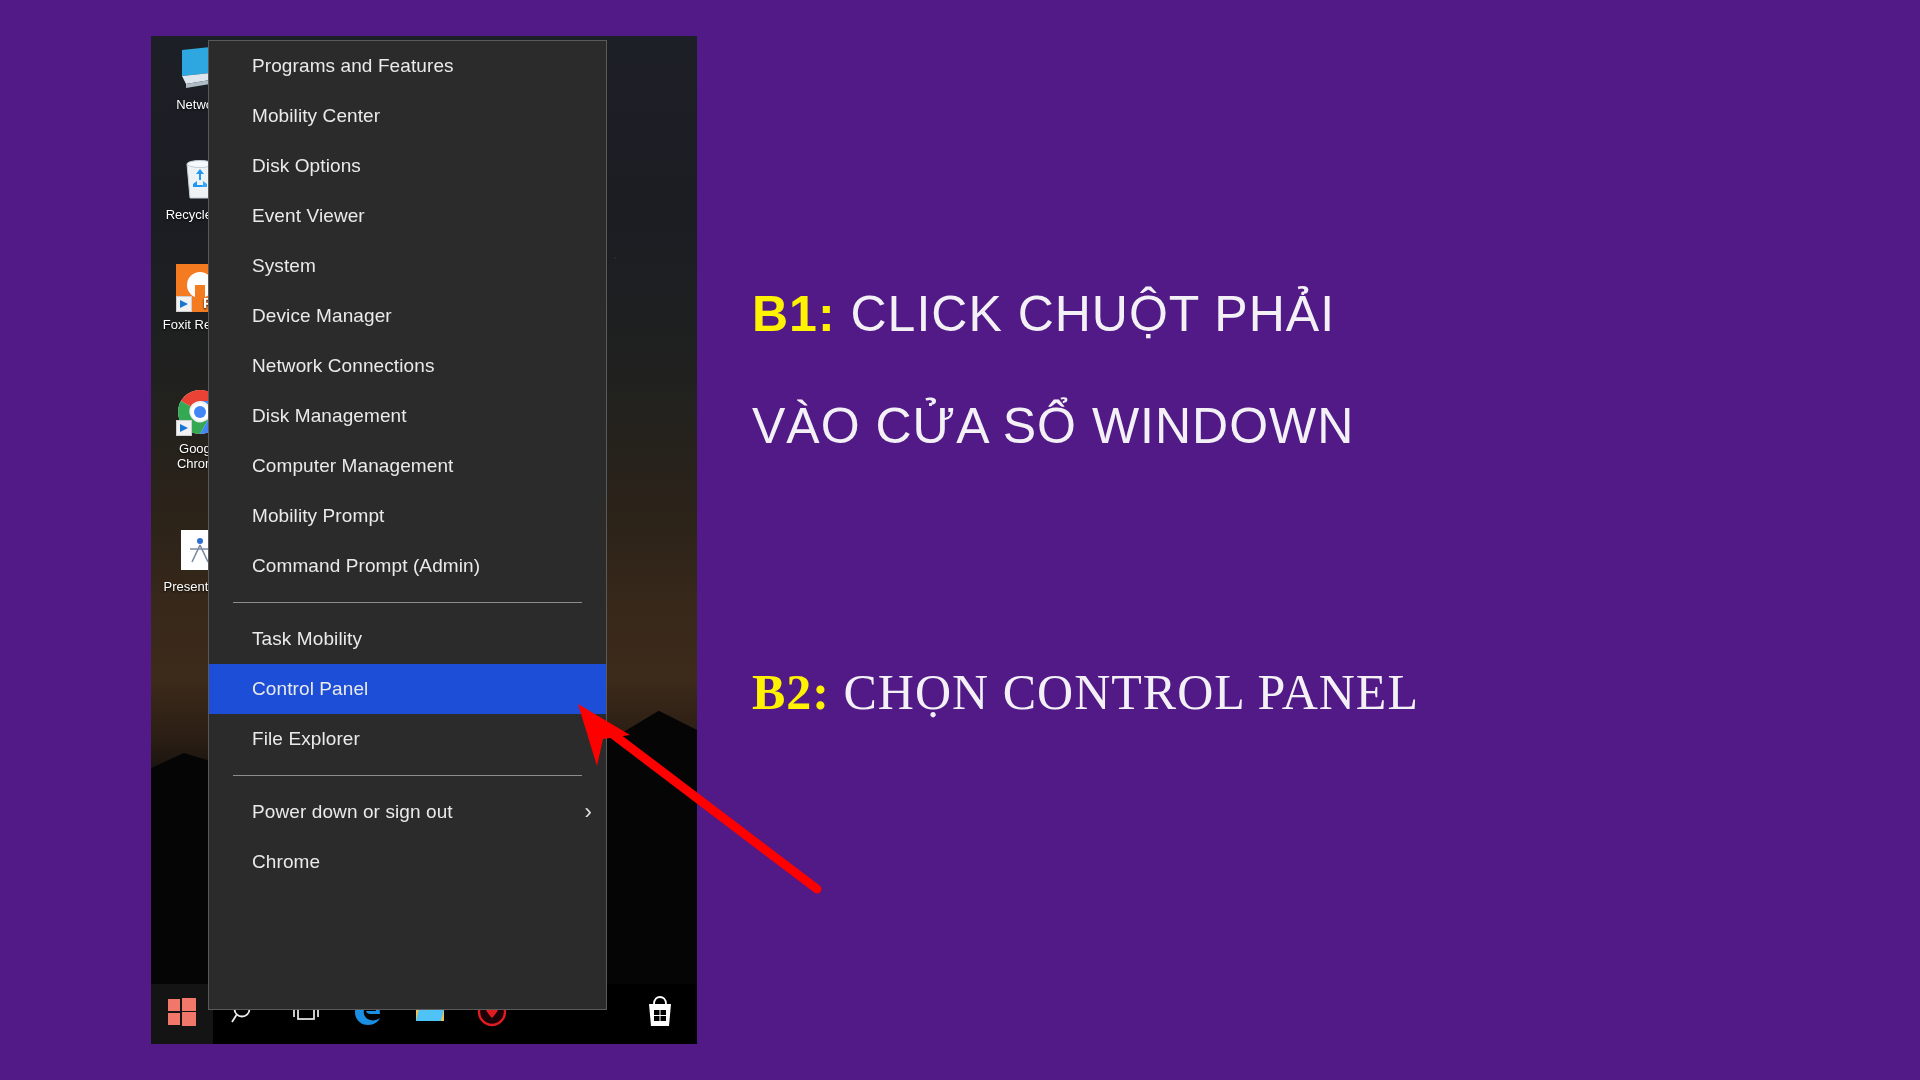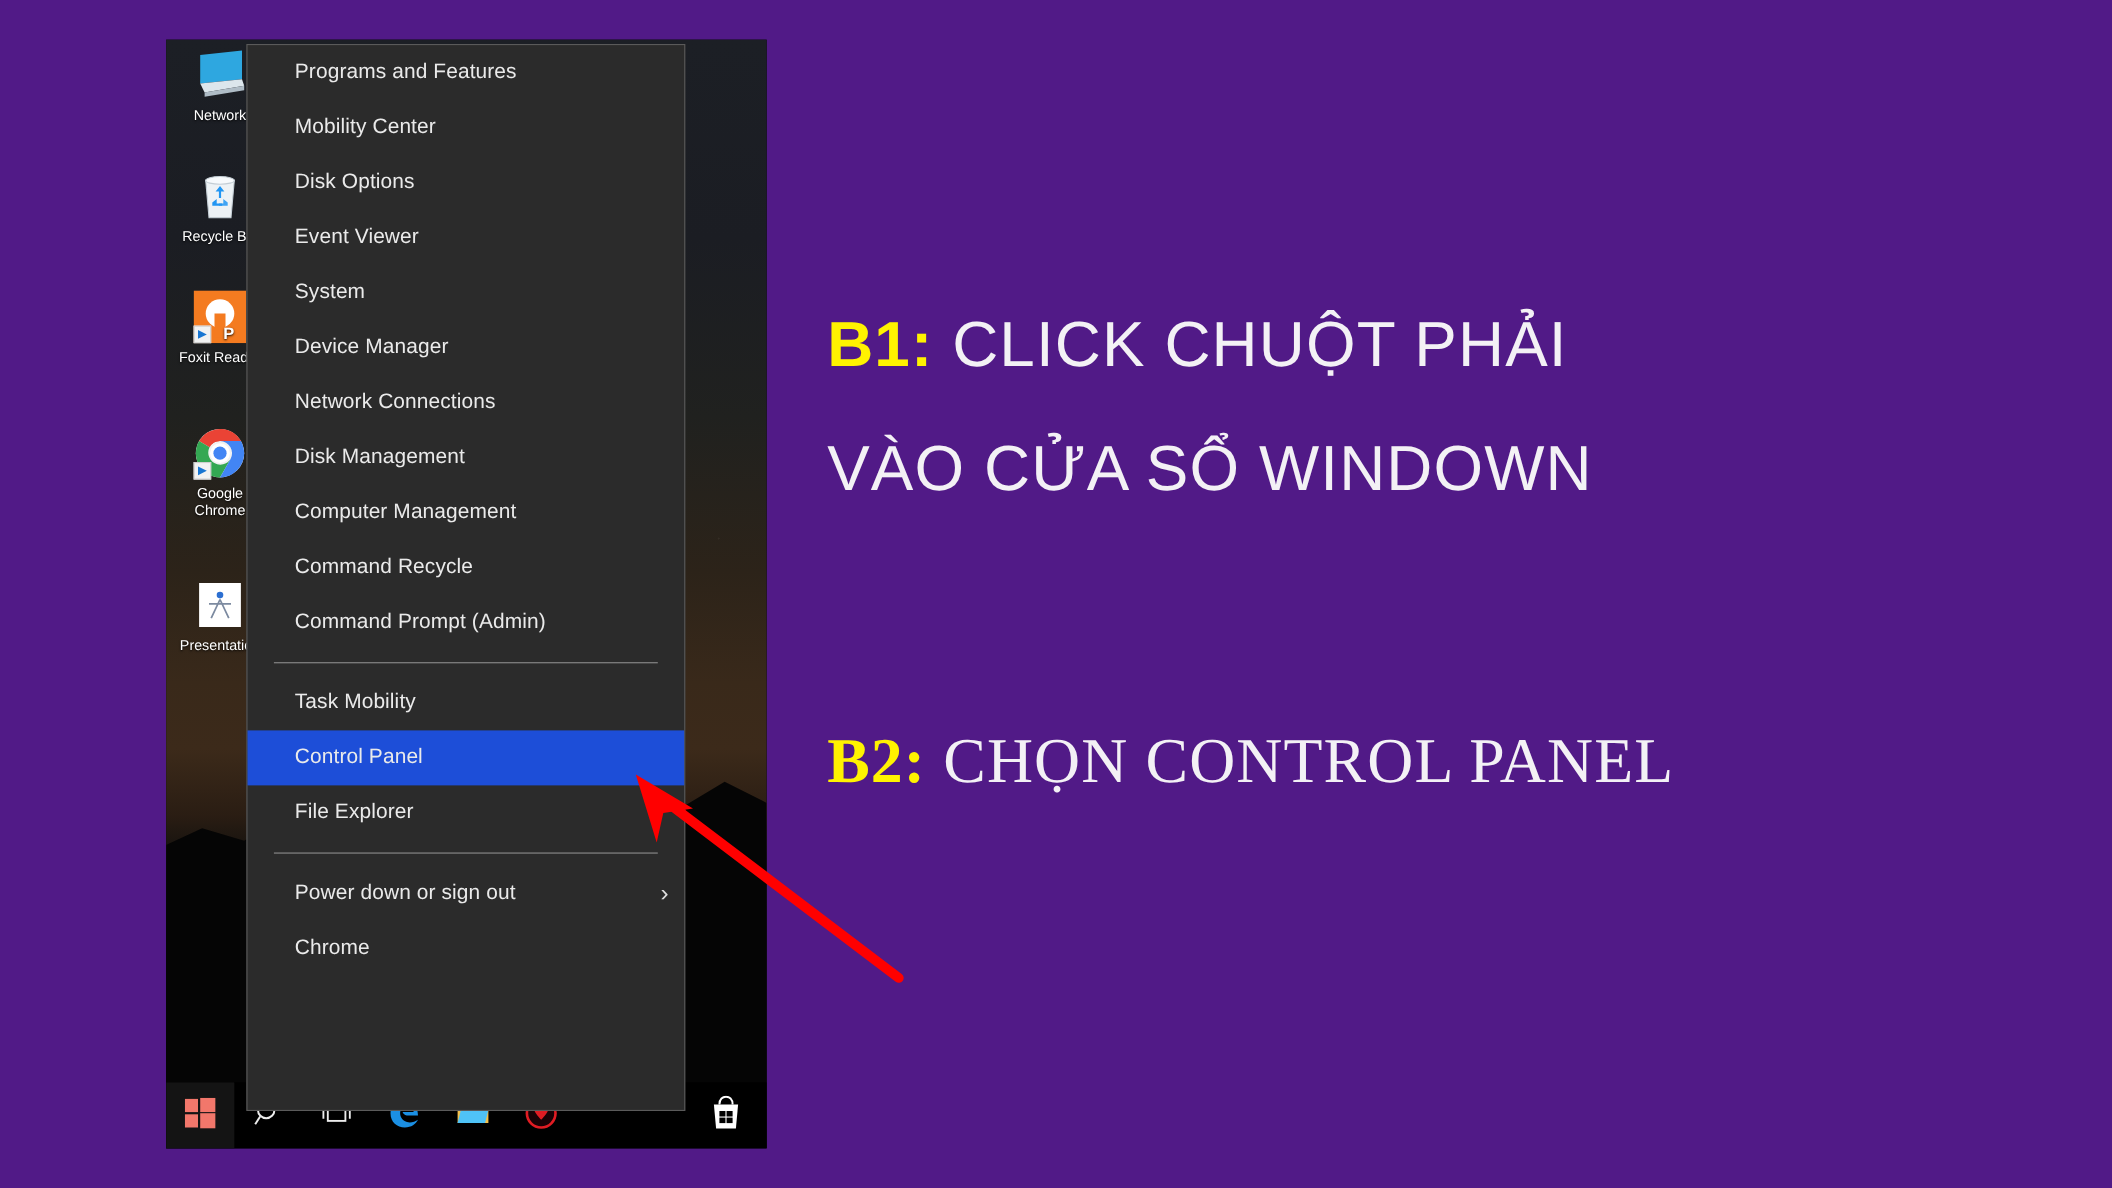--- a/index.html
+++ b/index.html
@@ -126,21 +126,20 @@
   #winx-menu {
     position: absolute;
     left: 208px;
     top: 40px;
     width: 399px;
     height: 970px;
     background: #2b2b2b;
     border: 1px solid #5a5a5a;
     box-sizing: border-box;
     color: #f0f0f0;
-    margin-left: 16px;
   }
   .menu-item {
     height: 50px;
     display: flex;
     align-items: center;
     padding: 0 14px 0 43px;
     font-size: 19px;
     letter-spacing: .1px;
     box-sizing: border-box;
     position: relative;
@@ -166,21 +165,21 @@
   
   #annotations {
     position: absolute;
     left: 752px;
     top: 0;
     width: 1130px;
     color: #ffffff;
   }
   .step-block {
     position: absolute;
-    font-size: 58px;
+    font-size: 50px;
     line-height: 112px;
     letter-spacing: 1px;
     white-space: nowrap;
     font-weight: 400;
   }
   #step-1 { top: 258px; }
   #step-2 { top: 636px; font-family: Liberation Serif, serif; }
   .step-tag { color: #FFF200; font-weight: 700; }
   .step-text { color: #F3F1F5; }
 </style>
@@ -350,21 +349,21 @@
   <div class="menu-item">
       <span>Network Connections</span>
     </div>
   <div class="menu-item">
       <span>Disk Management</span>
     </div>
   <div class="menu-item">
       <span>Computer Management</span>
     </div>
   <div class="menu-item">
-      <span>Command Recycle</span>
+      <span>Mobility Prompt</span>
     </div>
   <div class="menu-item">
       <span>Command Prompt (Admin)</span>
     </div>
 
   <div class="menu-sep"></div>
 
   <div class="menu-item">
       <span>Task Mobility</span>
     </div>

